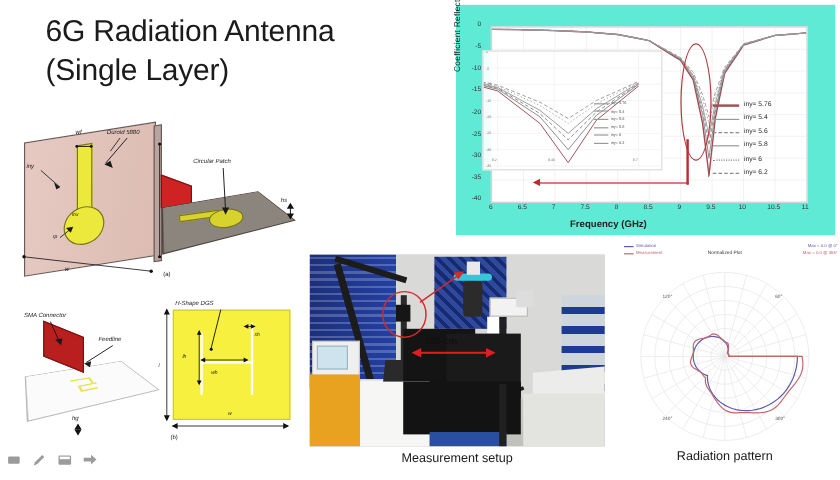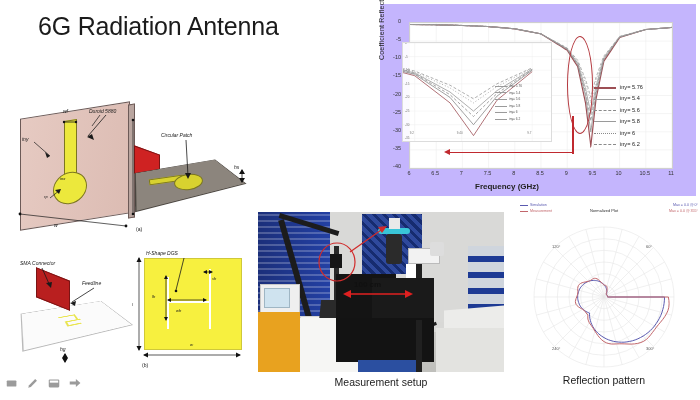--- a/index.html
+++ b/index.html
@@ -87,21 +87,21 @@
 
   
   #fig-dgs{left:128px;top:250px;width:128px;height:124px;}
   #dgs-square{
     position:absolute;left:16px;top:8px;width:96px;height:90px;
     background:#f7f03f;border:1px solid #cfc83a;
   }
   .slot{position:absolute;background:#ffffff;border:0;}
 
   
-  #fig-chart{left:380px;top:4px;width:316px;height:192px;background:#c4b5fd;}
+  #fig-chart{left:380px;top:4px;width:316px;height:192px;background:#5eead4;}
   #chart-plot{
     position:absolute;left:29px;top:18px;width:262px;height:145px;
     border:1px solid #cfcfcf;background:#fff;overflow:hidden;
   }
   .ylab{
     position:absolute;left:-2px;top:56px;transform:rotate(-90deg);
     transform-origin:left top;font-size:7px;color:#222;white-space:nowrap;
     letter-spacing:.2px;
   }
   .xlab{position:absolute;left:95px;top:178px;font-size:8px;color:#222;font-weight:600;}
@@ -161,20 +161,21 @@
   #toolbar .tb{width:14px;height:14px;position:relative;cursor:pointer;}
   .glyph{fill:#9b9b9b;}
 </style>
 </head>
 <body>
 
 <div class="slide">
 
   <div class="title">
     <span class="ln">6G Radiation Antenna</span>
+    <span class="ln">(Single Layer)</span>
   </div>
 
   <div class="panel" id="fig-antenna">
     <div class="persp-board" id="board-a"></div>
     <div class="persp-board" id="board-a-edge"></div>
     <div id="feed-strip"></div>
     <div id="patch-circle"></div>
 
     <div class="lbl lbl-s" style="left:57px;top:6px;">wf</div>
     <div class="lbl lbl-s" style="left:16px;top:34px;">iny</div>
@@ -539,21 +540,21 @@
         <path id="rad-sim" fill="none" stroke="#5a5ab0" stroke-width="1" d="M138.5,75.0 L138.4,78.2 L138.1,81.3 L137.6,84.4 L136.8,87.5 L135.9,90.5 L134.8,93.4 L133.4,96.3 L131.9,99.0 L130.2,101.6 L128.4,104.1 L126.4,106.4 L124.2,108.6 L122.0,110.6 L119.6,112.4 L117.1,114.1 L114.5,115.5 L111.9,116.8 L109.2,117.9 L106.4,118.8 L103.7,119.4 L100.9,119.9 L98.1,120.2 L95.4,120.2 L92.7,120.1 L90.0,119.8 L87.4,119.3 L84.9,118.6 L82.5,117.8 L80.2,116.8 L78.0,115.6 L75.9,114.3 L74.0,112.9 L72.2,111.4 L70.6,109.8 L69.1,108.0 L67.8,106.2 L66.7,104.4 L65.8,102.5 L65.0,100.6 L64.4,98.6 L63.9,96.7 L63.7,94.8 L63.5,92.8 L63.6,91.0 L62.4,90.6 L61.2,90.1 L60.0,89.5 L58.9,88.9 L57.9,88.1 L56.9,87.2 L56.0,86.2 L55.1,85.2 L54.3,84.1 L53.6,82.9 L53.1,81.7 L52.6,80.4 L52.2,79.1 L51.9,77.7 L51.7,76.4 L51.7,75.0 L51.7,73.6 L51.9,72.3 L52.2,70.9 L52.6,69.6 L53.1,68.3 L53.6,67.1 L54.3,65.9 L55.1,64.8 L56.0,63.8 L56.9,62.8 L57.9,61.9 L58.9,61.1 L60.0,60.5 L61.2,59.9 L62.4,59.4 L63.6,59.0 L64.8,58.7 L66.0,58.5 L67.2,58.4 L68.4,58.4 L69.6,58.5 L70.7,58.7 L71.8,58.9 L72.9,59.3 L73.9,59.7 L74.9,60.2 L75.7,60.8 L76.6,61.4 L77.3,62.0 L78.0,62.7 L78.6,63.4 L79.1,64.2 L79.6,64.9 L80.0,65.7 L80.3,66.5 L80.5,67.2 L80.7,68.0 L80.8,68.7 L80.9,69.4 L80.9,70.0 L80.8,70.7 L80.7,71.3 L80.6,71.8 L80.4,72.3 L80.5,72.5 L80.6,72.7 L80.7,72.8 L80.8,72.9 L80.9,73.1 L81.0,73.3 L81.1,73.4 L81.2,73.6 L81.3,73.7 L81.3,73.9 L81.4,74.1 L81.4,74.3 L81.5,74.5 L81.5,74.6 L81.5,74.8 L81.5,75.0 Z"></path>
         <path id="rad-meas" fill="none" stroke="#c2666b" stroke-width="1" d="M142.4,75.0 L142.9,78.4 L143.1,81.8 L142.8,85.3 L141.9,88.6 L140.5,91.7 L138.7,94.7 L136.7,97.5 L134.5,100.2 L132.4,102.7 L130.4,105.2 L128.5,107.8 L126.6,110.3 L124.7,112.8 L122.7,115.2 L120.4,117.4 L117.8,119.2 L114.9,120.5 L111.7,121.4 L108.5,121.9 L105.2,122.1 L102.0,122.0 L98.9,121.9 L96.0,121.8 L93.2,121.8 L90.6,121.9 L88.0,122.0 L85.4,122.0 L82.9,121.6 L80.4,120.8 L78.0,119.6 L75.8,117.9 L73.7,115.8 L71.9,113.5 L70.3,111.2 L68.9,109.0 L67.6,106.9 L66.4,105.1 L65.3,103.5 L64.2,102.0 L63.2,100.5 L62.5,98.9 L61.9,97.1 L61.8,95.0 L61.9,92.9 L61.0,92.0 L60.2,91.0 L59.5,90.0 L58.7,89.0 L57.8,88.1 L56.6,87.3 L55.3,86.6 L53.9,85.8 L52.4,84.8 L51.1,83.7 L50.2,82.5 L49.6,81.0 L49.4,79.5 L49.7,78.0 L50.1,76.5 L50.7,75.0 L51.2,73.6 L51.6,72.2 L51.8,70.9 L51.8,69.4 L51.8,68.0 L51.7,66.5 L51.9,65.0 L52.4,63.6 L53.3,62.4 L54.5,61.5 L56.1,60.7 L57.7,60.3 L59.4,59.9 L61.0,59.7 L62.3,59.3 L63.5,58.9 L64.5,58.4 L65.4,57.7 L66.4,57.1 L67.3,56.5 L68.5,56.3 L69.7,56.4 L71.0,56.8 L72.4,57.6 L73.6,58.7 L74.8,59.9 L75.8,61.0 L76.6,61.9 L77.3,62.5 L78.0,62.9 L78.6,63.1 L79.2,63.2 L79.8,63.5 L80.4,63.9 L80.8,64.6 L81.1,65.6 L81.1,66.8 L81.0,68.2 L80.8,69.5 L80.5,70.7 L80.2,71.5 L80.1,72.1 L80.2,72.3 L80.3,72.4 L80.5,72.5 L80.8,72.5 L80.9,72.6 L80.8,72.9 L80.9,73.1 L81.0,73.3 L81.1,73.4 L81.2,73.6 L81.3,73.7 L81.3,73.9 L81.4,74.1 L81.4,74.3 L81.5,74.5 L81.5,74.6 L81.5,74.8 L81.5,75.0 Z"></path>
       </svg>
       <div id="polar-degs">
           <div class="polar-deg" style="left: 26px; top: 22px;">120°</div>
           <div class="polar-deg" style="left: 120px; top: 22px;">60°</div>
           <div class="polar-deg" style="left: 26px; top: 124px;">240°</div>
           <div class="polar-deg" style="left: 120px; top: 124px;">300°</div>
         </div>
     </div>
-    <div class="cap" style="top:170px;">Reflection pattern</div>
+    <div class="cap" style="top:170px;">Radiation pattern</div>
   </div>
 
   <div id="toolbar">
     <div class="tb">
       <svg viewBox="0 0 16 16" width="14" height="14">
           <rect class="glyph" x="2" y="5" width="11" height="7" rx="1"></rect>
         </svg>
     </div>
     <div class="tb">
       <svg viewBox="0 0 16 16" width="14" height="14">

